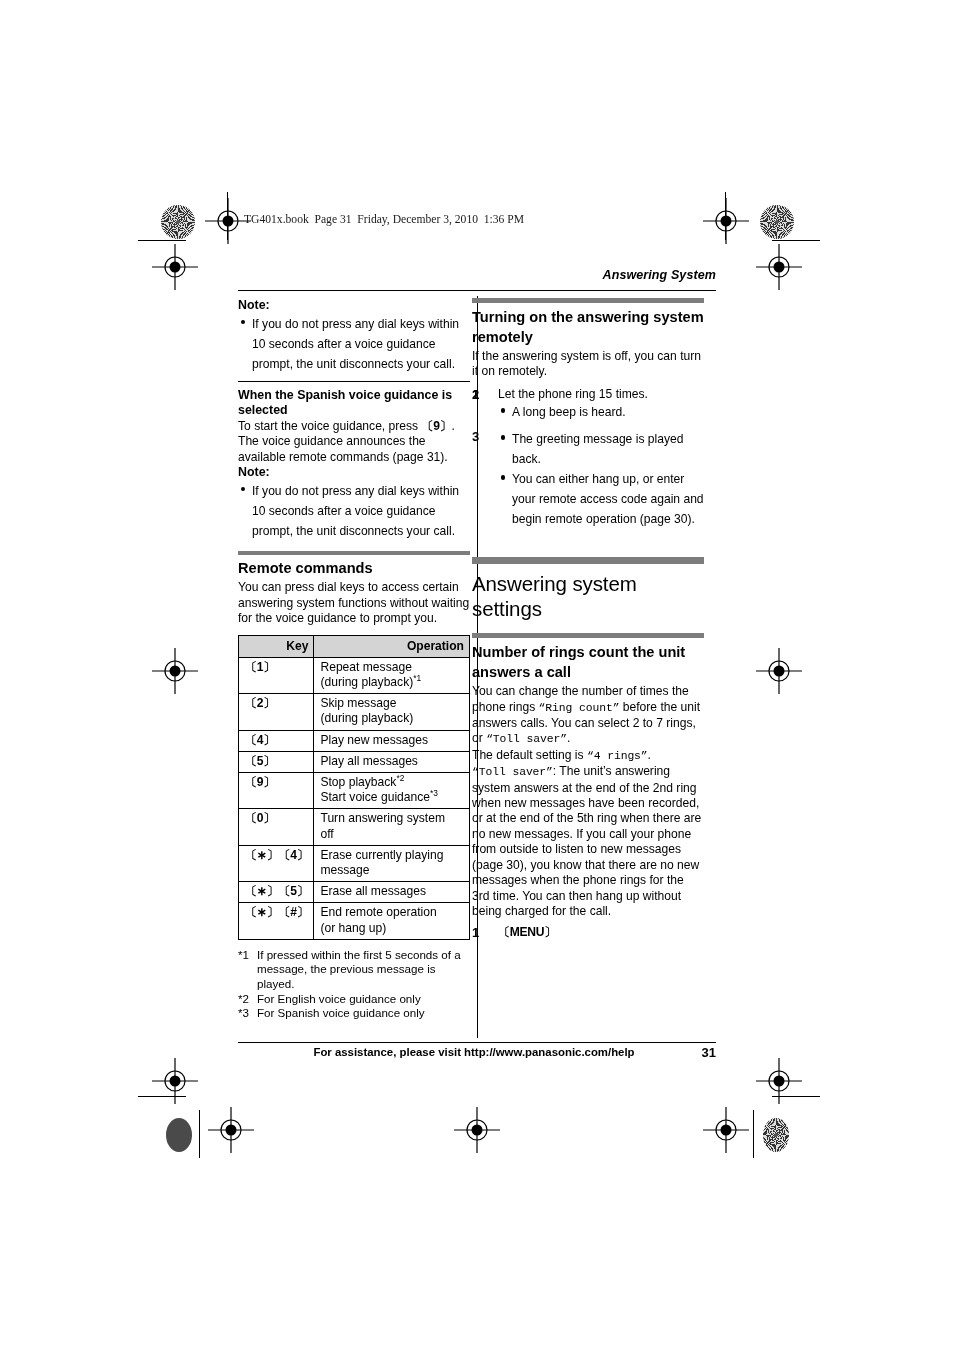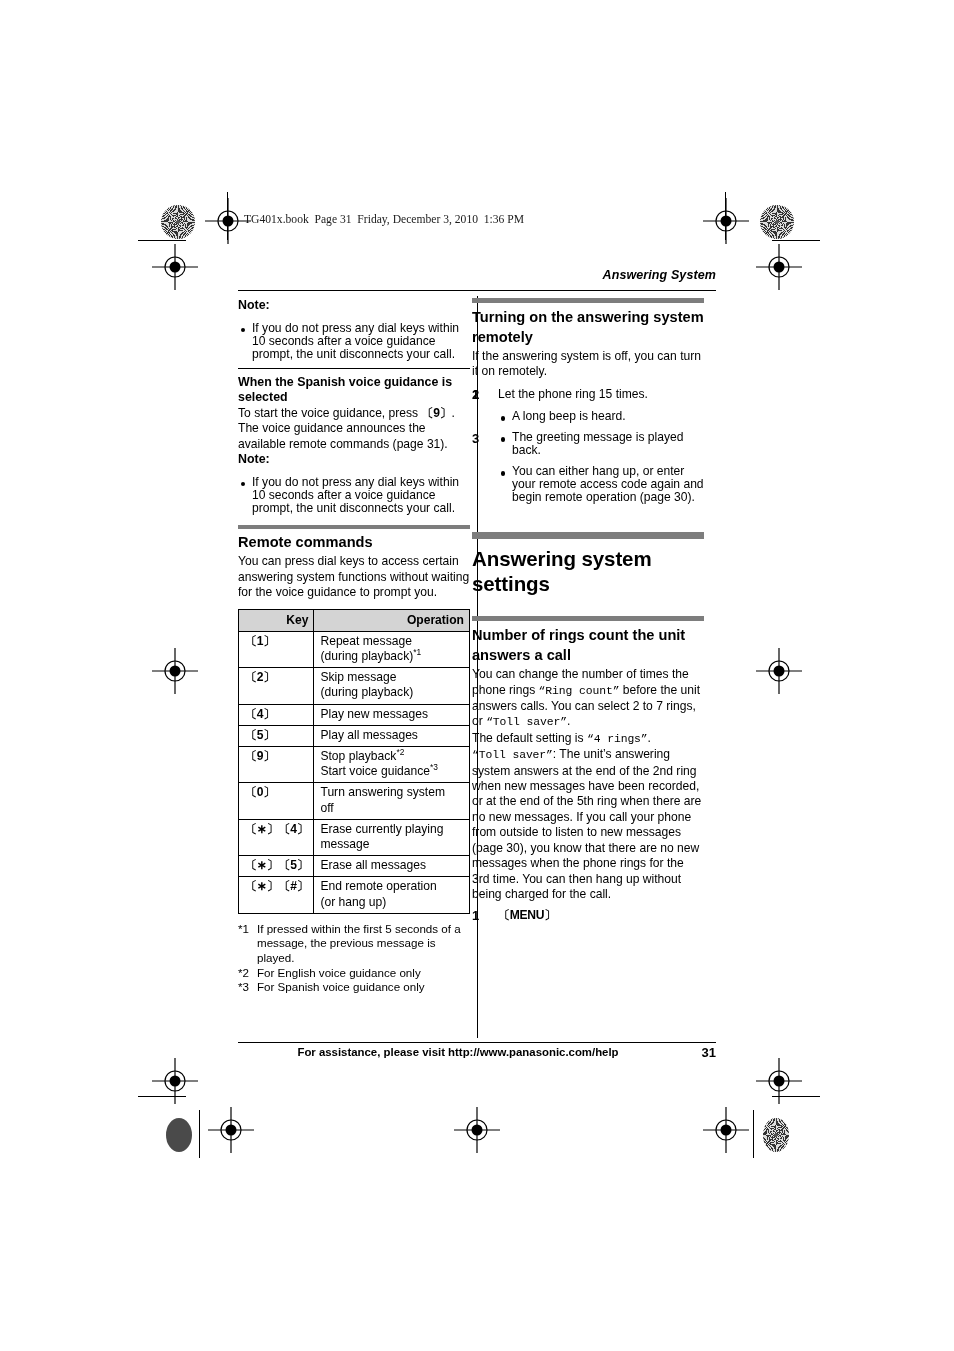--- a/index.html
+++ b/index.html
@@ -36,29 +36,29 @@
   .coldiv{position:absolute;left:477px;top:296px;width:1px;height:742px;background:#000;}
 
   p{margin:0;}
   .h-bold{font-weight:bold;font-size:12.4px;line-height:15.6px;margin:0;}
   .rule-thin{height:1.2px;background:#000;margin:7px 0 6px 0;}
   .rule-grey{height:5px;background:#7d7d7d;margin:8px 0 5px 0;}
   .rule-grey.thin{height:4px;margin:10px 0 4px 0;}
 
   
   ul.bul{list-style:none;margin:0;padding:0;}
-  ul.bul li{position:relative;padding-left:14px;margin:8px 0 0 0;line-height:13px;}
+  ul.bul li{position:relative;padding-left:14px;margin:0 0 0 0;line-height:20px;}
   ul.bul li::before{
     content:"";position:absolute;left:3px;top:6px;width:4.4px;height:4.4px;
     border-radius:50%;background:#000;
   }
 
   
   .sec-h{font-weight:bold;font-size:14.6px;line-height:19.5px;margin:0 0 2px 0;}
-  .big-h{font-weight:bold;font-size:20.5px;line-height:25px;margin:0 0 20px 0;letter-spacing:-0.1px;}
+  .big-h{font-weight:normal;font-size:20.5px;line-height:25px;margin:0 0 12px 0;letter-spacing:-0.1px;}
 
   
   .step{position:relative;padding-left:26px;margin-top:7px;}
   .step .num{position:absolute;left:0;top:0;font-weight:bold;font-size:13px;}
   .step ul.bul{margin-top:0;}
   .step ul.bul li{padding-left:14px;}
 
   
   table.cmds{
     border-collapse:collapse;width:232px;margin-top:8px;
@@ -79,21 +79,21 @@
 
   
   .mono{font-family:"Liberation Mono", monospace;font-size:11.4px;letter-spacing:-0.1px;}
 
   
   .key{font-weight:bold;letter-spacing:-0.3px;}
 
   
   .footrule{position:absolute;left:238px;top:1042px;width:478px;height:1.3px;background:#000;}
   .footer{position:absolute;left:238px;top:1046px;width:478px;font-size:11.4px;font-weight:bold;}
-  .footer .txt{position:absolute;left:0;top:0;width:440px;text-align:center;}
+  .footer .txt{position:absolute;left:16px;top:0;width:440px;text-align:center;}
   .footer .pg{position:absolute;right:0;top:-1px;font-size:13px;font-weight:bold;}
 
   
   .slug{
     position:absolute;left:244px;top:213px;font-family:"Liberation Serif", serif;
     font-size:11.6px;color:#1a1a1a;white-space:pre;
   }
   .trimline{position:absolute;background:#000;}
 </style>
 </head>

